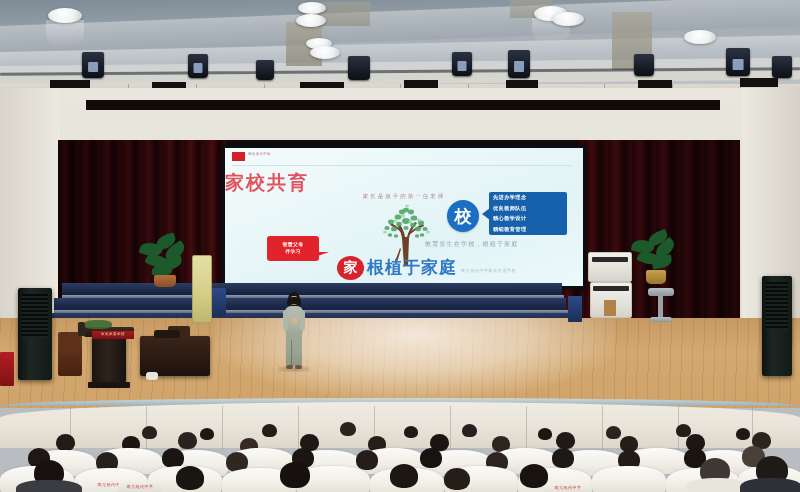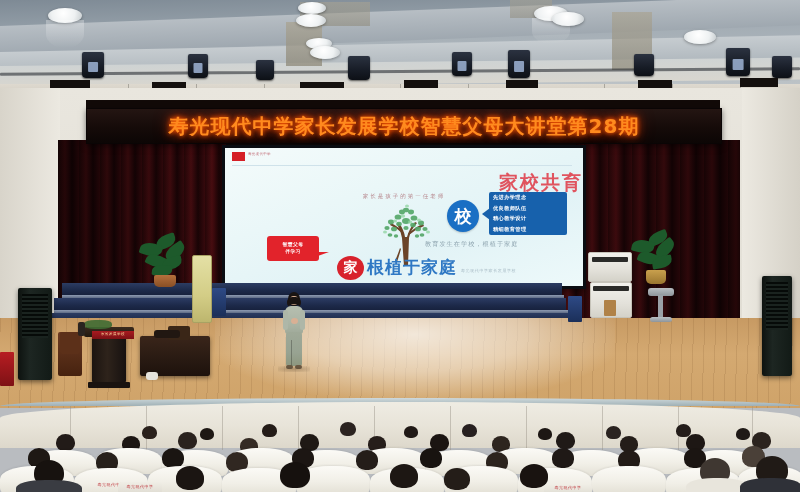--- a/index.html
+++ b/index.html
@@ -63,21 +63,21 @@
     background:repeating-linear-gradient(90deg,#2b0709 0px,#520f13 8px,#1d0406 16px,#410b0f 24px);}
 
   
   .screen-frame{left:222px;top:145px;width:358px;height:138px;
     background:#0a0d12;padding:3px;box-shadow:0 2px 8px rgba(0,0,0,.45);}
   .screen{position:relative;width:100%;height:100%;overflow:hidden;
     background:linear-gradient(160deg,#f4fbfb 0%,#eaf7f8 35%,#e2f3f6 65%,#edf9fa 100%);}
   .slide-logo{left:7px;top:4px;width:13px;height:9px;background:#d51f26;}
   .slide-logo-txt{left:23px;top:4px;font-size:3.5px;color:#c06a74;letter-spacing:.3px;}
   .slide-rule{left:7px;top:17px;width:340px;height:1px;background:#cfe2ea;}
-  .slide-title{left:0;top:22px;width:100%;text-align:right;
+  .slide-title{left:0;top:22px;width:100%;text-align:left;
     font-family:"DejaVu Sans",sans-serif;font-weight:bold;font-size:19px;
     color:#e0545f;letter-spacing:2px;}
   .slide-sub{left:0;top:45px;width:100%;text-align:center;
     font-family:"DejaVu Sans",sans-serif;font-size:5.5px;color:#b6868c;letter-spacing:2px;}
   .tree{left:148px;top:56px;width:66px;height:62px;}
   .circle-xiao{left:222px;top:52px;width:32px;height:32px;border-radius:50%;
     background:#1a6fc4;color:#fff;display:flex;align-items:center;justify-content:center;
     font-family:"DejaVu Sans",sans-serif;font-weight:bold;font-size:17px;
     box-shadow:0 1px 2px rgba(0,0,0,.2);}
   .callout-blue{left:264px;top:44px;width:78px;height:43px;background:#1761ac;
@@ -262,23 +262,20 @@
     <div class="abs" style="left:742px;top:0;width:58px;height:300px;background:linear-gradient(90deg,#ece9e1,#d5d1c7);"></div>
   </div>
 
   <div class="abs curtain-left"></div>
   <div class="abs" style="left:58px;top:140px;width:170px;height:212px;background:linear-gradient(90deg,rgba(0,0,0,.55),rgba(0,0,0,.05));"></div>
   <div class="abs curtain-right"></div>
   <div class="abs" style="left:560px;top:140px;width:180px;height:230px;background:linear-gradient(90deg,rgba(0,0,0,.15),rgba(0,0,0,.55));"></div>
   <div class="abs" style="left:226px;top:140px;width:350px;height:12px;background:#140b0b;"></div>
 
   <div class="abs led-top-shade"></div>
-  <div class="abs led-frame">
-    <div class="led-text">寿光现代中学家长发展学校智慧父母大讲堂第28期</div>
-  </div>
 
   <div class="abs screen-frame">
     <div class="screen">
       <div class="abs slide-logo"></div>
       <div class="abs slide-logo-txt">寿光现代中学</div>
       <div class="abs slide-rule"></div>
 
       <div class="abs slide-title">家校共育</div>
       <div class="abs slide-sub">家长是孩子的第一任老师</div>
 

